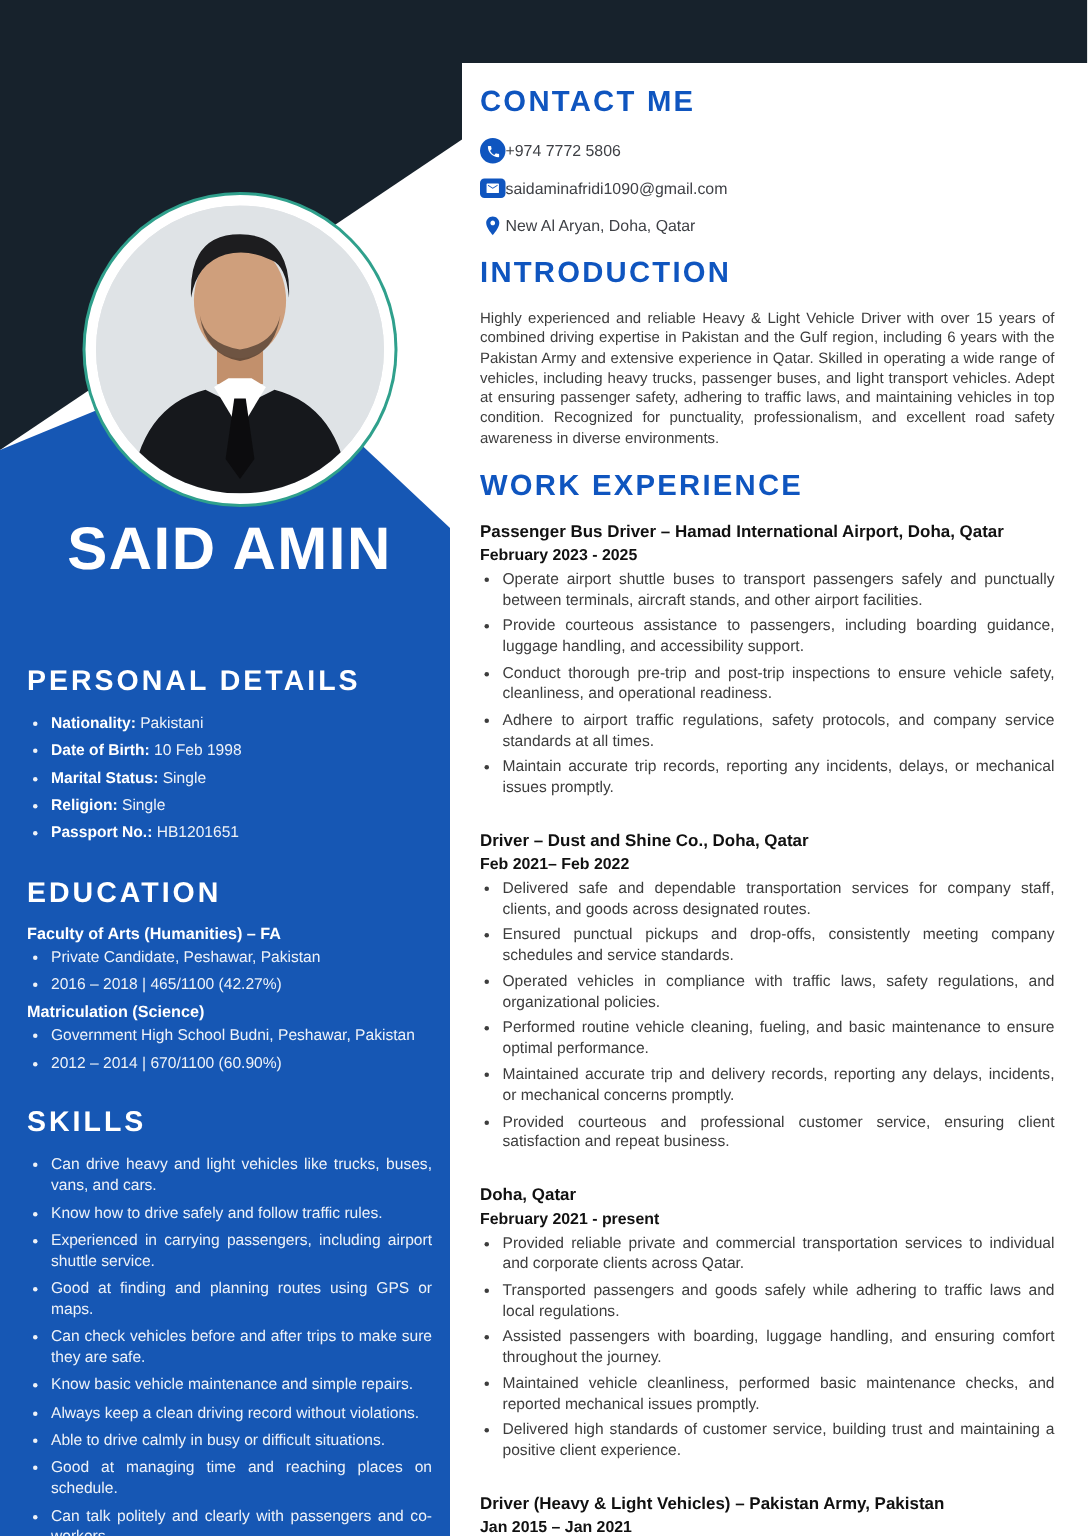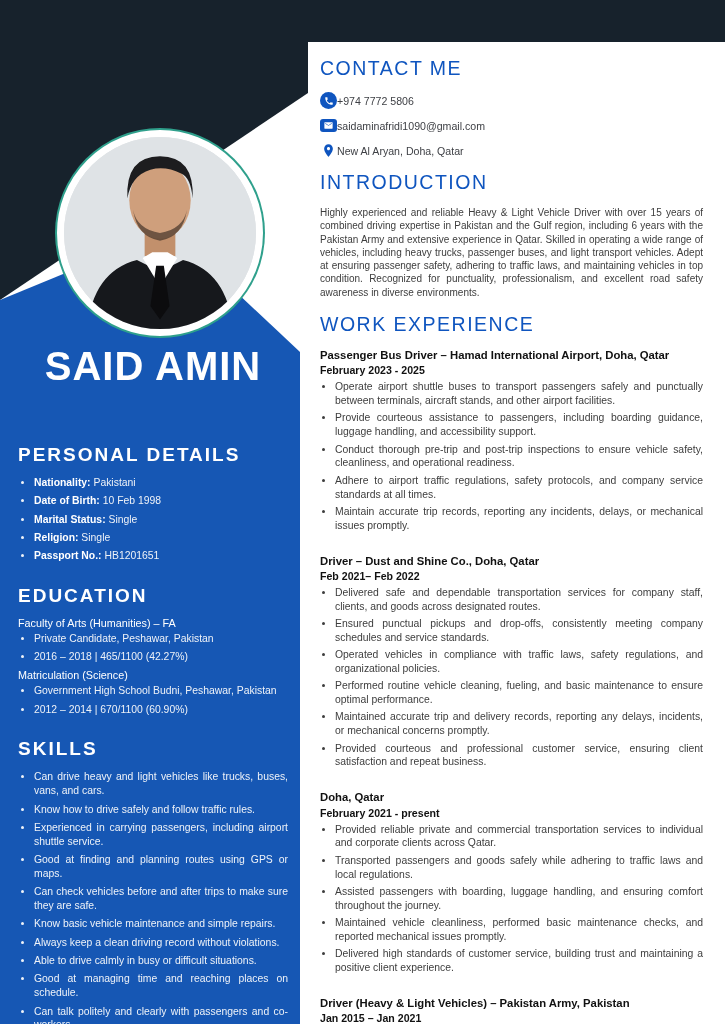--- a/index.html
+++ b/index.html
@@ -21,26 +21,26 @@
   .sidebar{position:absolute;left:0;top:330px;width:300px;box-sizing:border-box;
            padding:14px 12px 0 18px;color:#f2f5fa;}
   .name{margin:0 0 56px;font-size:40px;font-weight:800;letter-spacing:1px;color:#fff;
         text-align:center;line-height:1.1;}
   .sb-h{margin:22px 0 10px;font-size:19px;font-weight:700;letter-spacing:2px;color:#fff;}
   .sb-h.first{margin-top:0;}
   .sidebar ul{margin:0;padding-left:16px;}
   .sidebar li{font-size:10.4px;line-height:1.33;margin-bottom:4.5px;color:#eef2f8;
               text-align:justify;}
   .sidebar li b{color:#fff;font-weight:800;}
-  .edu-title{font-size:10.8px;font-weight:400;color:#fff;margin:5px 0 3px;}
+  .edu-title{font-size:10.8px;font-weight:700;color:#fff;margin:5px 0 3px;}
   .edu ul{margin-bottom:2px;}
   
   .main{position:absolute;left:300px;top:42px;width:425px;box-sizing:border-box;
         padding:15px 22px 0 20px;color:#3d3d3d;}
-  .mh{margin:0 0 12px;font-size:19.5px;font-weight:400;letter-spacing:1.5px;color:#0f55bf;}
+  .mh{margin:0 0 12px;font-size:19.5px;font-weight:700;letter-spacing:1.5px;color:#0f55bf;}
   .mh.gap{margin-top:12px;}
   .crow{display:flex;align-items:center;margin-bottom:10px;font-size:10.6px;color:#3f4146;}
   .cic{display:inline-flex;align-items:center;justify-content:center;width:17px;height:17px;
        flex:0 0 auto;}
   .cic.badge{background:#0f55bf;border-radius:50%;}
   .cic.badge.sq{border-radius:3px;height:13px;}
   .intro{margin:0 0 14px;font-size:10px;line-height:1.33;text-align:justify;}
   .job{margin-bottom:21px;}
   .job:last-child{margin-bottom:0;}
   .job-title{font-size:11.3px;font-weight:800;color:#111;line-height:1.35;}

